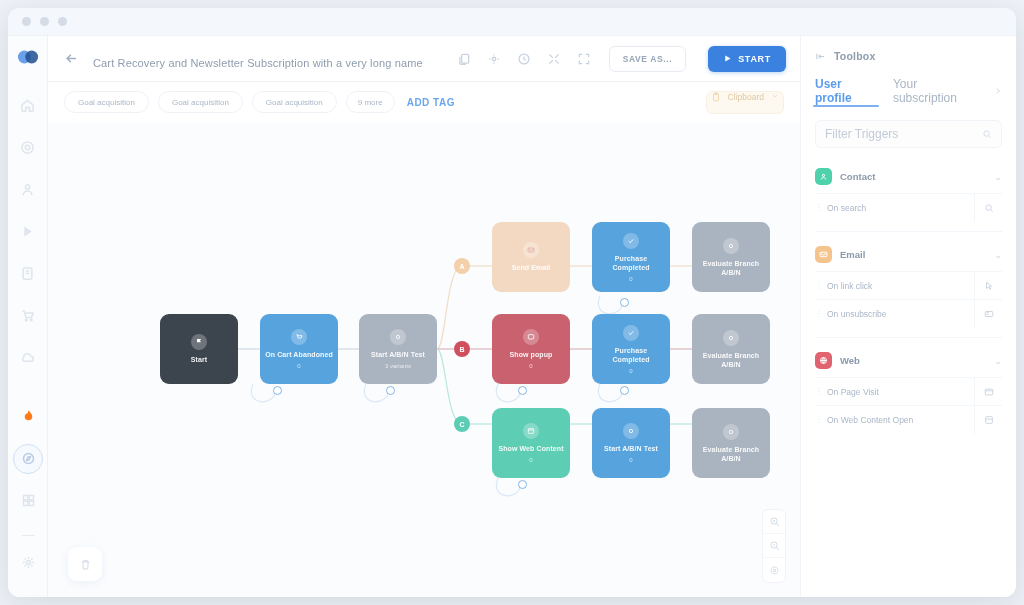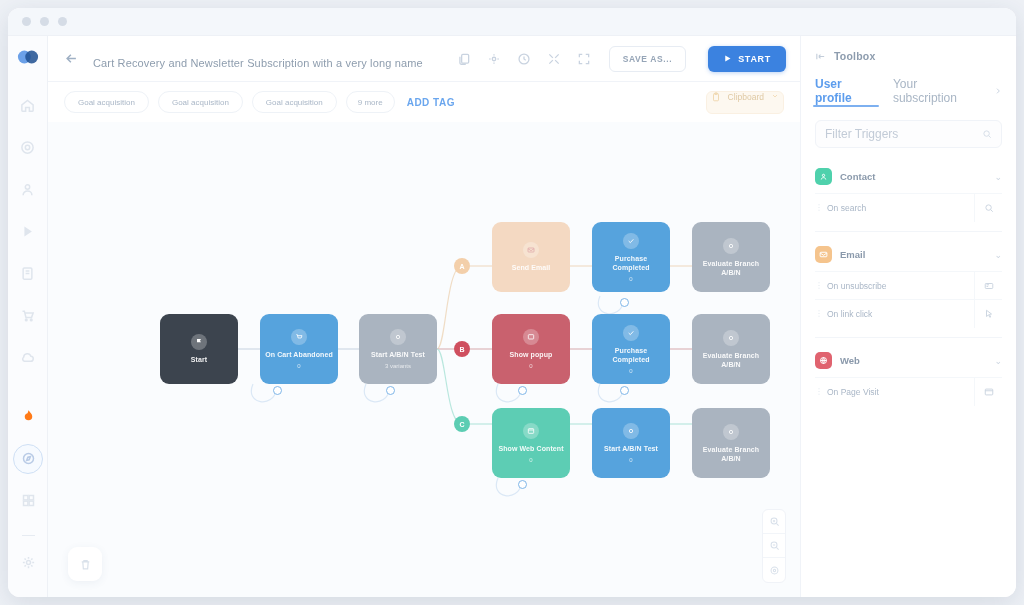--- a/index.html
+++ b/index.html
@@ -642,34 +642,34 @@
             <svg viewBox="0 0 24 24" fill="none" stroke="currentColor" stroke-width="2.6">
                 <rect x="3" y="6" width="18" height="12" rx="2"></rect>
                 <path d="M3 8l9 6 9-6"></path>
               </svg>
           </span>
           <span class="sect-name">Email</span>
           <span class="sect-chev">⌄</span>
         </div>
         <div class="trigger">
           <span class="grip">⋮</span>
+          <span class="tname">On link click</span>
+          <span class="tico">
+            <svg viewBox="0 0 24 24" fill="none" stroke="currentColor" stroke-width="2.2">
+                <path d="M6 3l12 9-5 1 3 6-2 1-3-6-5 4z"></path>
+              </svg>
+          </span>
+        </div>
+        <div class="trigger">
+          <span class="grip">⋮</span>
           <span class="tname">On unsubscribe</span>
           <span class="tico">
             <svg viewBox="0 0 24 24" fill="none" stroke="currentColor" stroke-width="2.2">
                 <rect x="3" y="6" width="18" height="12" rx="2"></rect>
                 <path d="M6 9h6M6 13h4"></path>
-              </svg>
-          </span>
-        </div>
-        <div class="trigger">
-          <span class="grip">⋮</span>
-          <span class="tname">On link click</span>
-          <span class="tico">
-            <svg viewBox="0 0 24 24" fill="none" stroke="currentColor" stroke-width="2.2">
-                <path d="M6 3l12 9-5 1 3 6-2 1-3-6-5 4z"></path>
               </svg>
           </span>
         </div>
       </div>
 
       <div class="sect-divider"></div>
 
       <div class="sect">
         <div class="sect-head">
           <span class="sect-ico" style="background:#e0636f">
@@ -684,17 +684,27 @@
         <div class="trigger">
           <span class="grip">⋮</span>
           <span class="tname">On Page Visit</span>
           <span class="tico">
             <svg viewBox="0 0 24 24" fill="none" stroke="currentColor" stroke-width="2.2">
                 <rect x="3" y="5" width="18" height="14" rx="2"></rect>
                 <path d="M3 9h18"></path>
               </svg>
           </span>
         </div>
+        <div class="trigger">
+          <span class="grip">⋮</span>
+          <span class="tname">On Web Content Open</span>
+          <span class="tico">
+            <svg viewBox="0 0 24 24" fill="none" stroke="currentColor" stroke-width="2.2">
+                <rect x="4" y="4" width="16" height="16" rx="2"></rect>
+                <path d="M4 10h16"></path>
+              </svg>
+          </span>
+        </div>
       </div>
     </div>
 
   </div>
 </div>
 
 </body></html>

